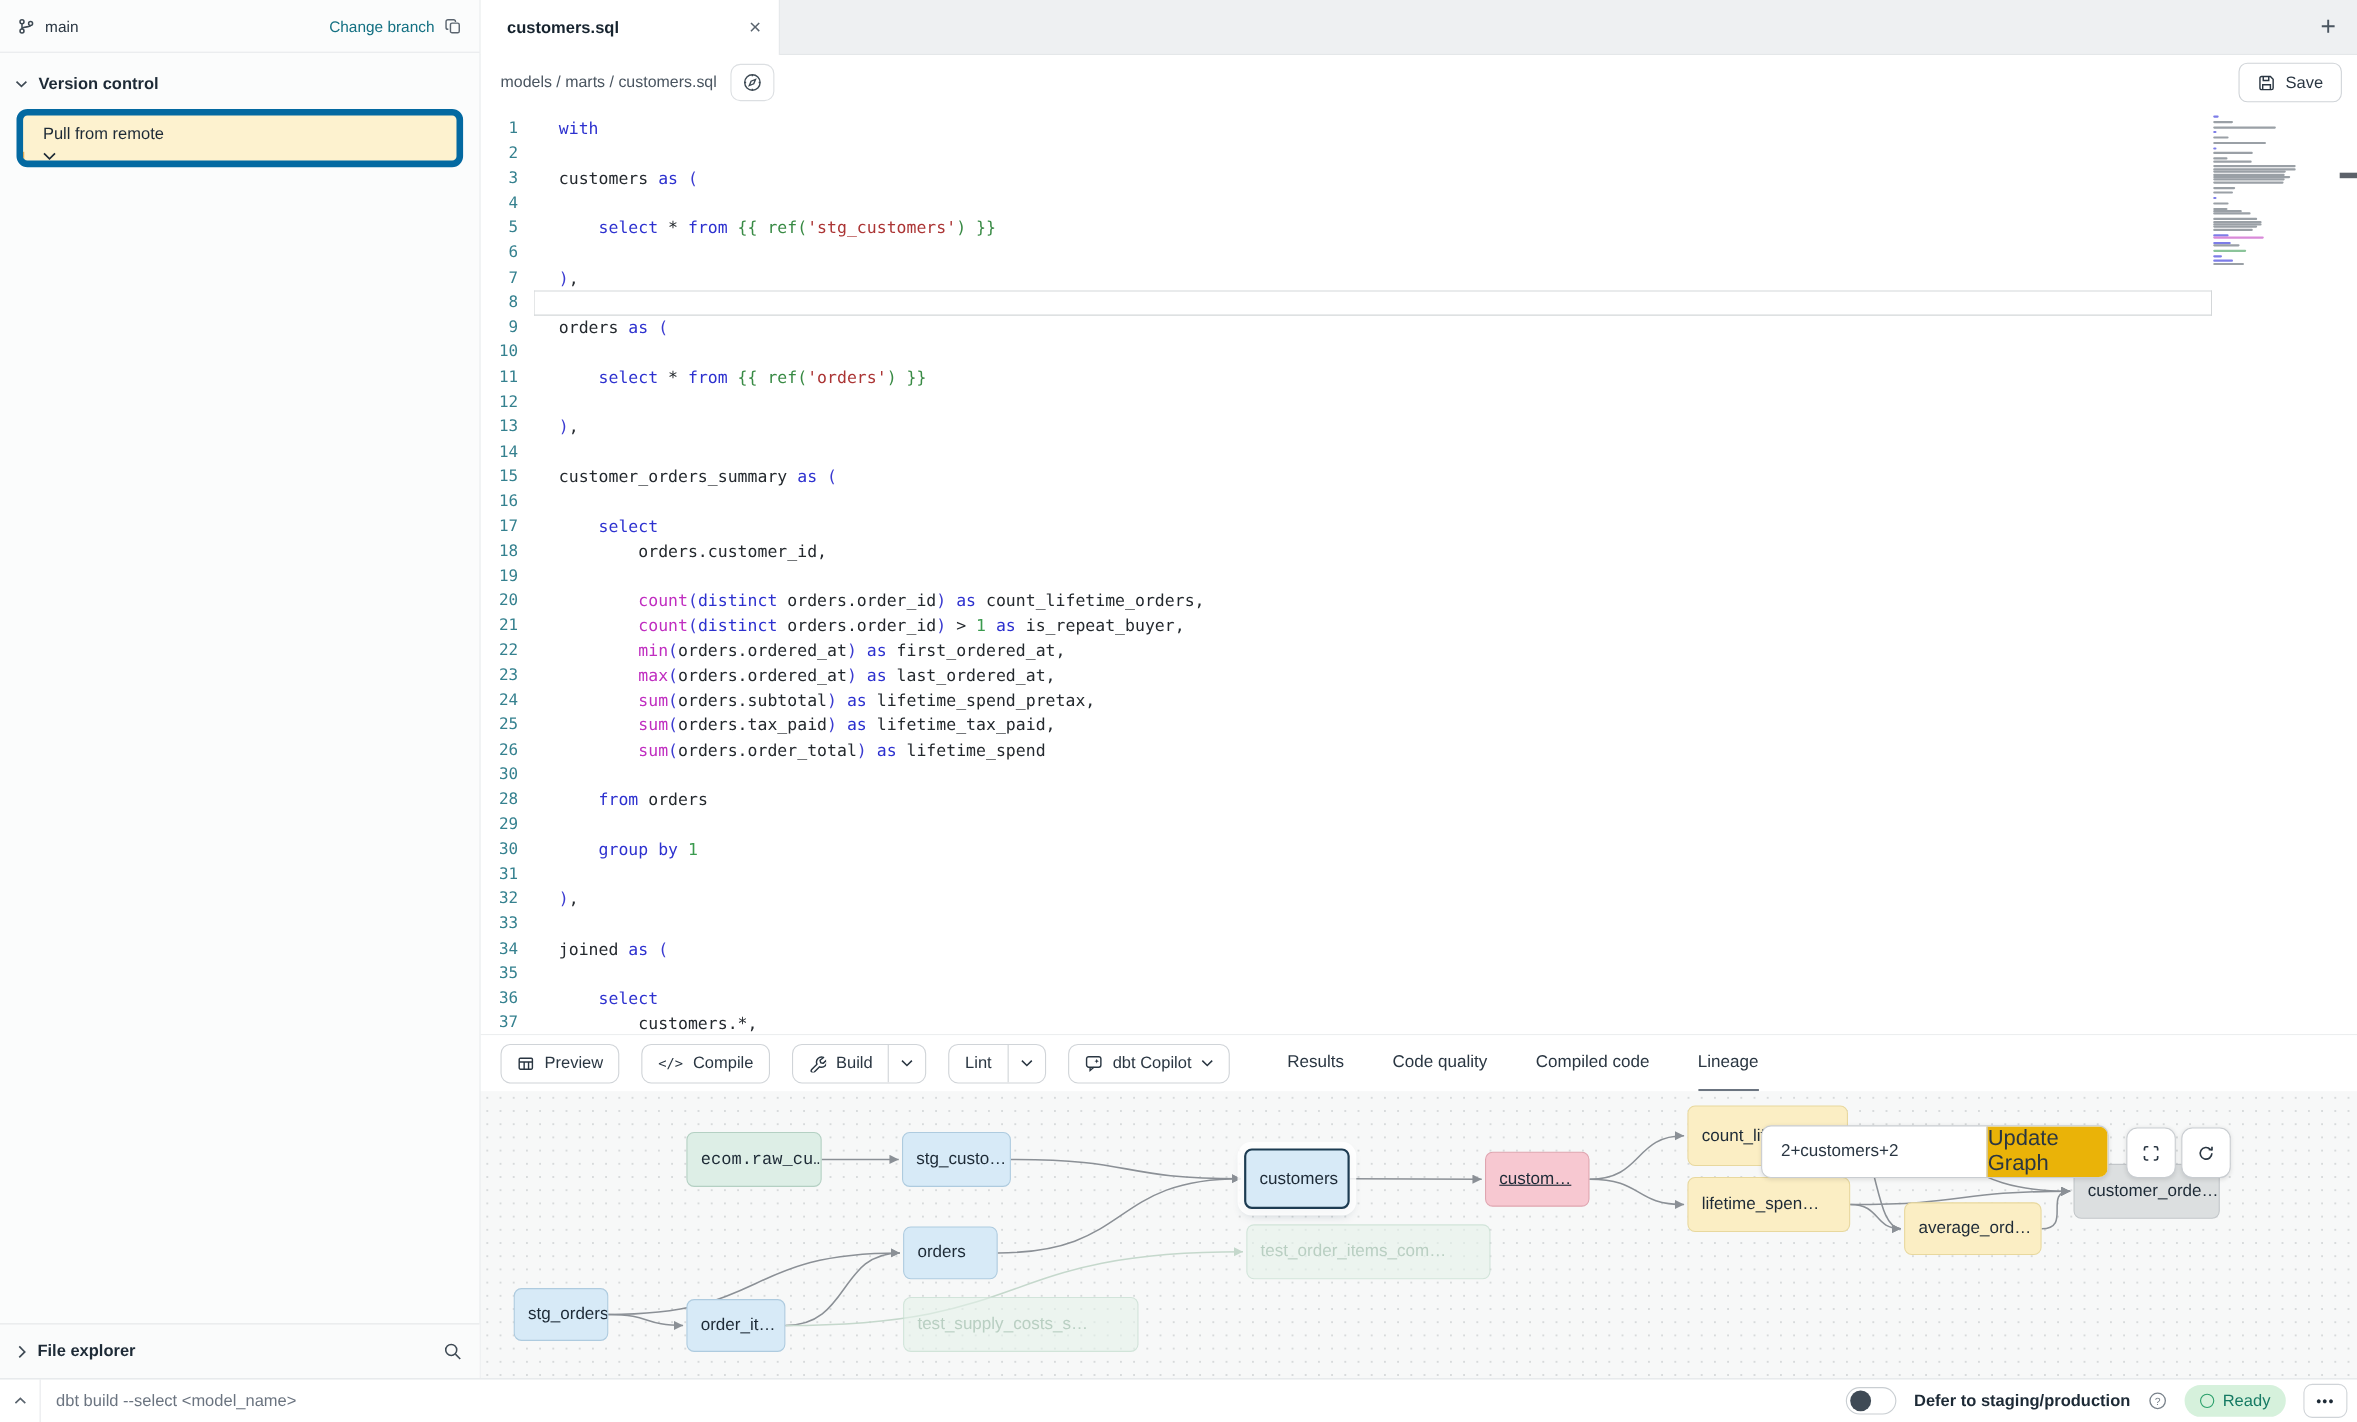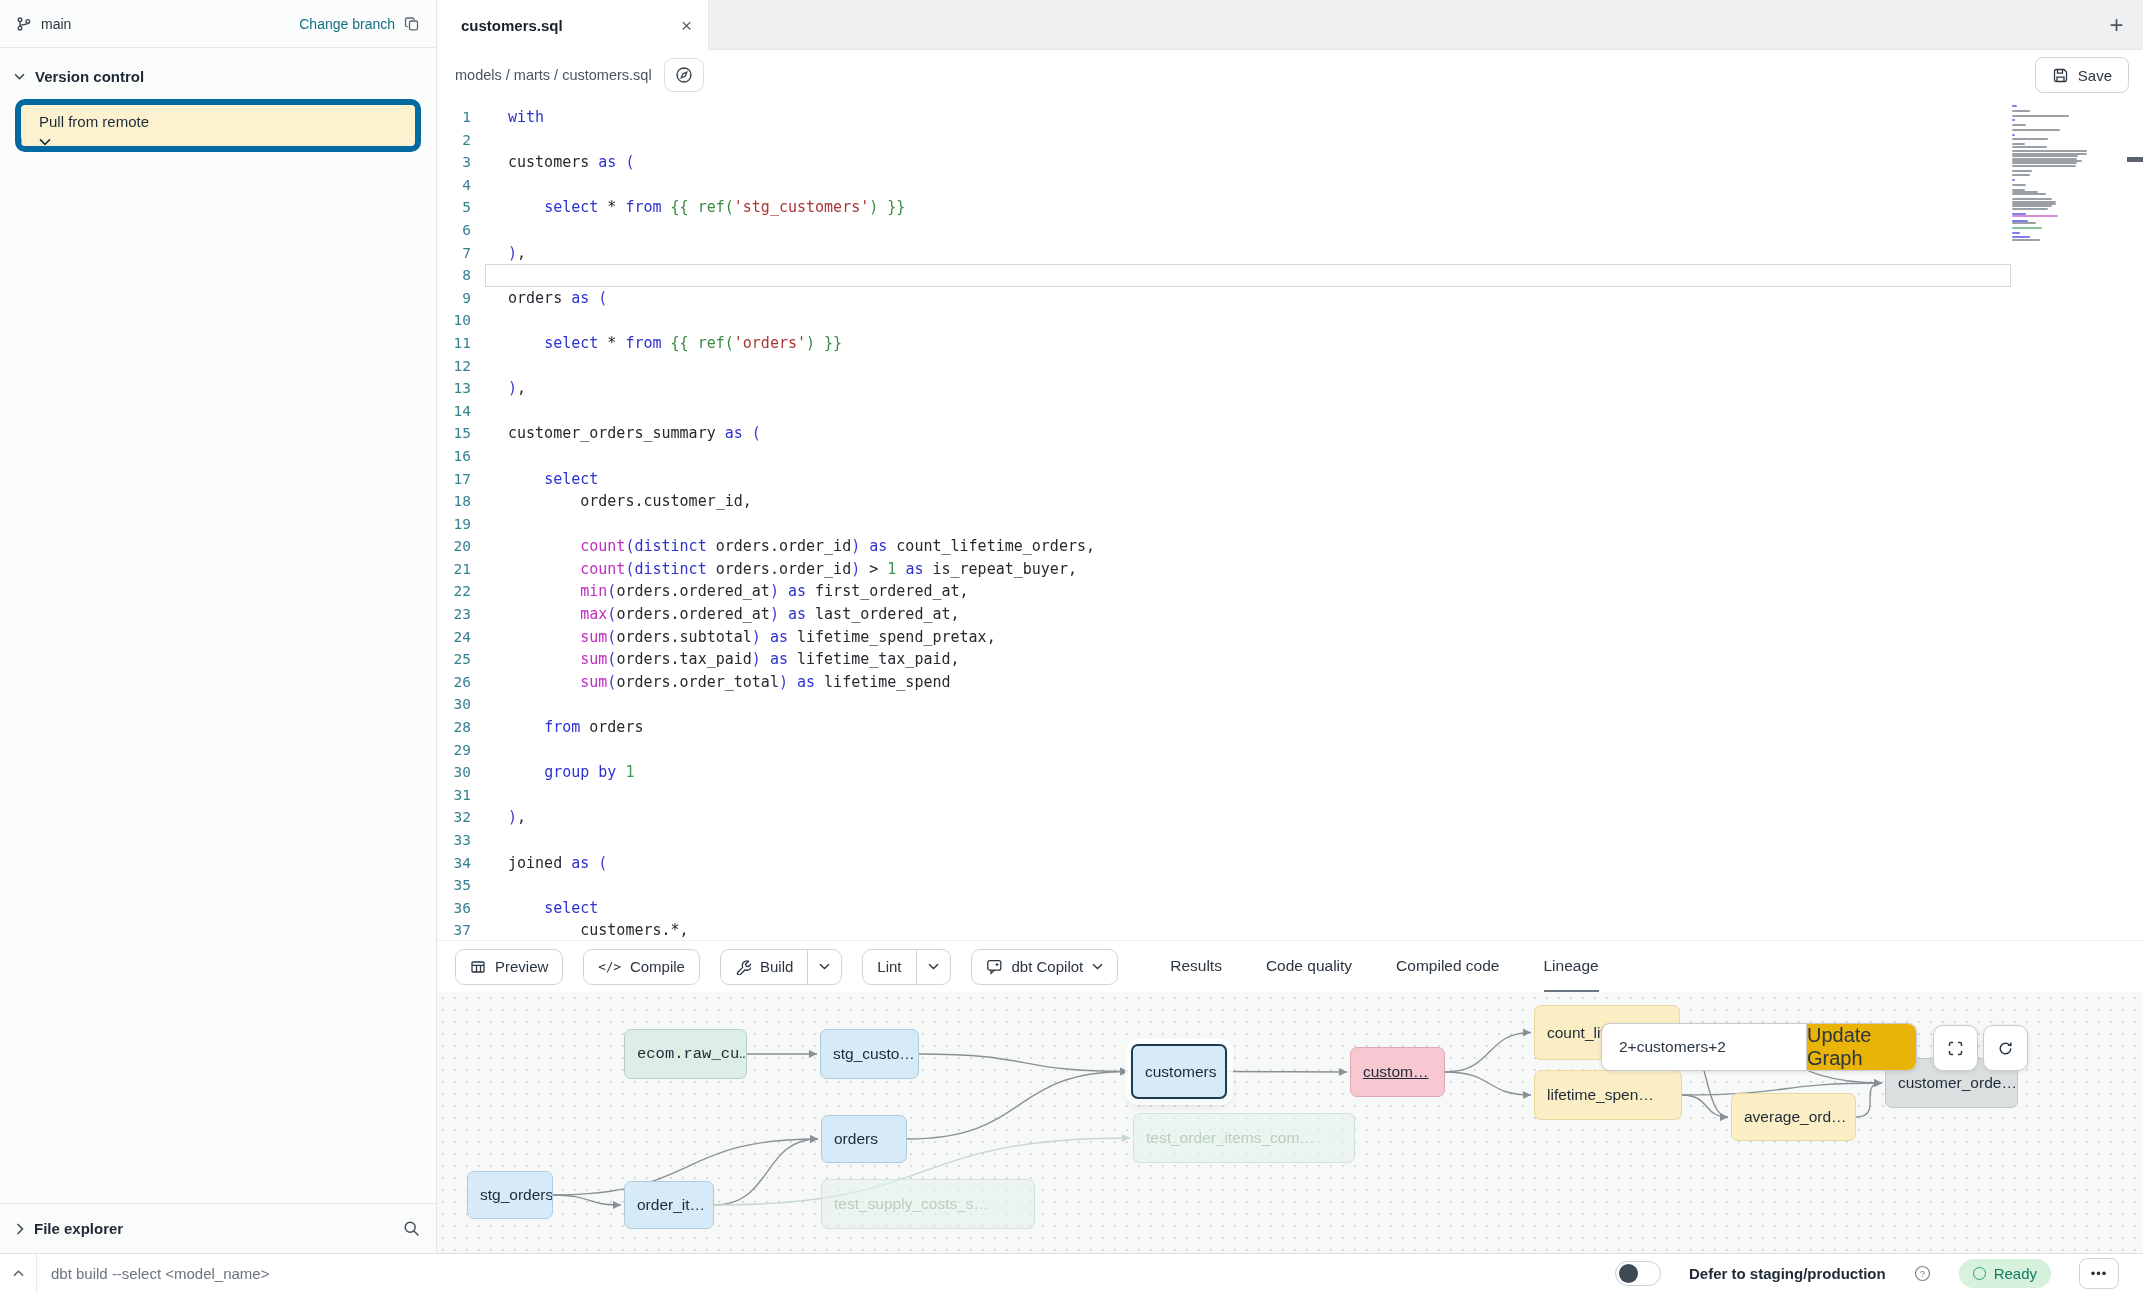--- a/index.html
+++ b/index.html
@@ -90,21 +90,21 @@
   .gicon-btn { position:absolute; width:45px; height:46px; background:#fff; border:1px solid #c9cdd1; border-radius:10px;
                display:flex; align-items:center; justify-content:center; color:#2a3642;
                box-shadow:0 1px 4px rgba(0,0,0,.10); z-index:5; cursor:pointer; }
 
   
   .statusbar { position:absolute; left:0; right:0; bottom:0; height:40px; background:#fff;
                border-top:1px solid #dde1e4; display:flex; align-items:center; }
   .st-caret { width:37px; height:100%; border-right:1px solid #e7e9eb; display:flex; align-items:center;
               justify-content:center; color:#5a646e; cursor:pointer; }
   .st-cmd { margin-left:14px; font-size:15px; color:#6b7480; flex:1; }
-  .st-right { display:flex; align-items:center; gap:28px; padding-right:24px; }
+  .st-right { display:flex; align-items:center; gap:16px; padding-right:9px; }
   .toggle { width:46px; height:25px; border:1px solid #c9ced2; border-radius:13px; background:#fff; position:relative; cursor:pointer; }
   .toggle .knob { position:absolute; left:3px; top:2px; width:19px; height:19px; border-radius:50%; background:#3f4a55; }
   .defer-label { font-size:15px; font-weight:bold; color:#1d2a36; }
   .ready-pill { height:29px; padding:0 14px; border-radius:15px; background:#d6f1dc; display:flex;
                 align-items:center; gap:8px; font-size:15px; color:#157a63; }
   .ready-dot { width:13px; height:13px; border:1.5px solid #2aa06b; border-radius:50%; }
   .dots-btn { width:40px; height:31px; border:1px solid #d0d4d8; border-radius:8px; background:#fff;
               display:flex; align-items:center; justify-content:center; font-size:13px; letter-spacing:1px;
               color:#1d2a36; cursor:pointer; }
   svg { display:block; }

